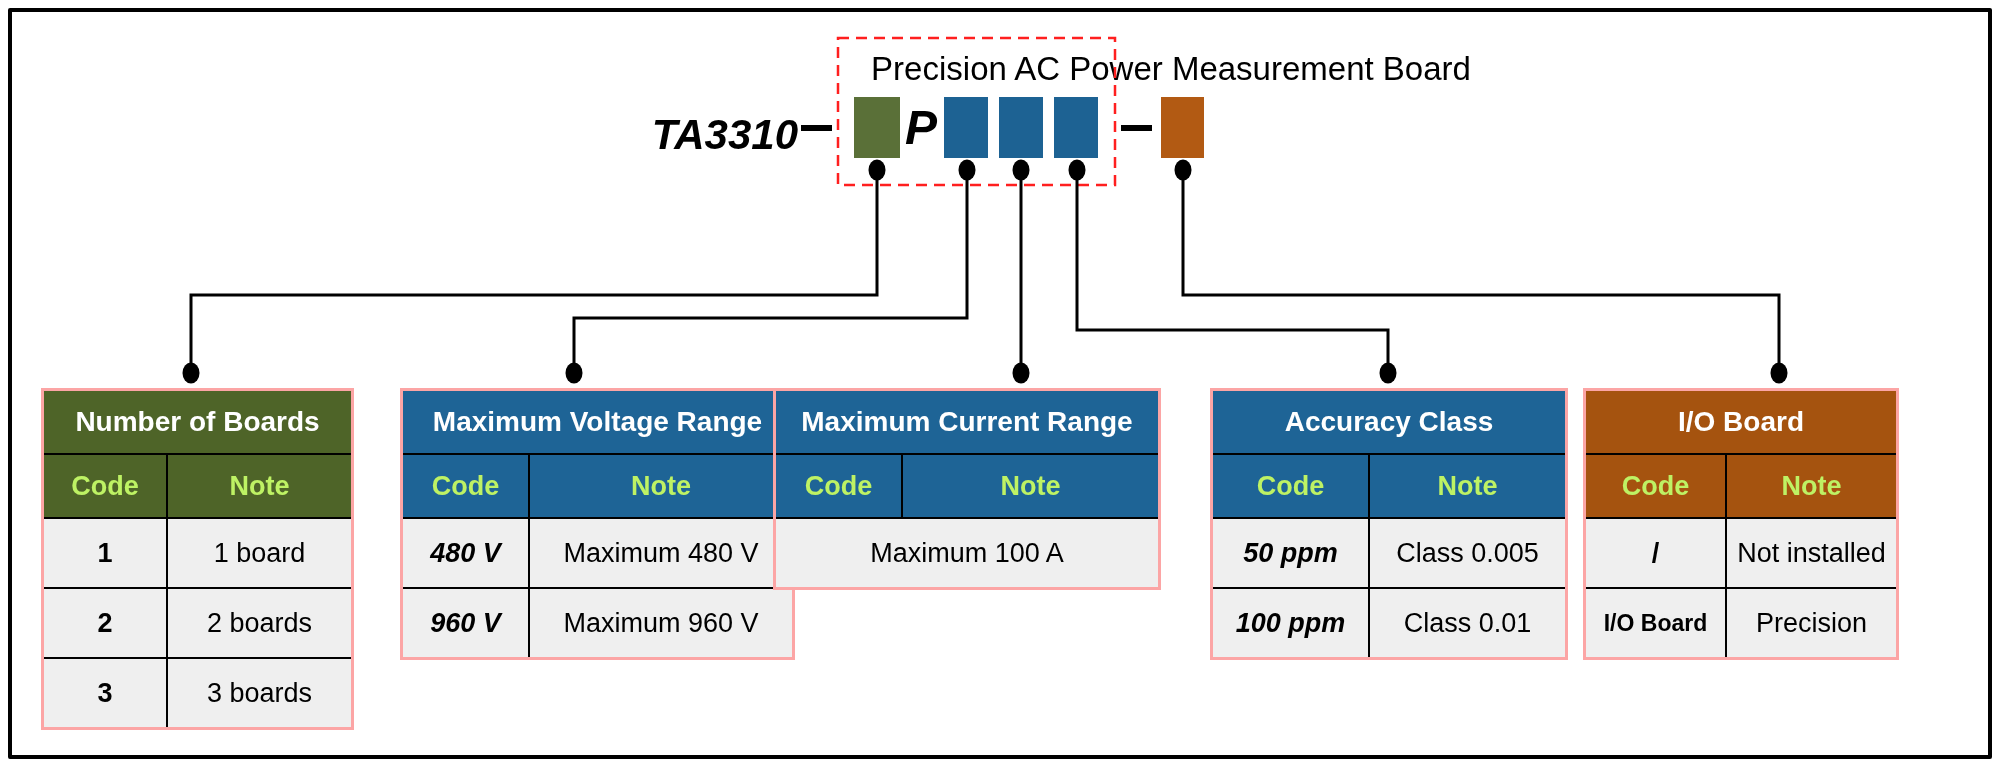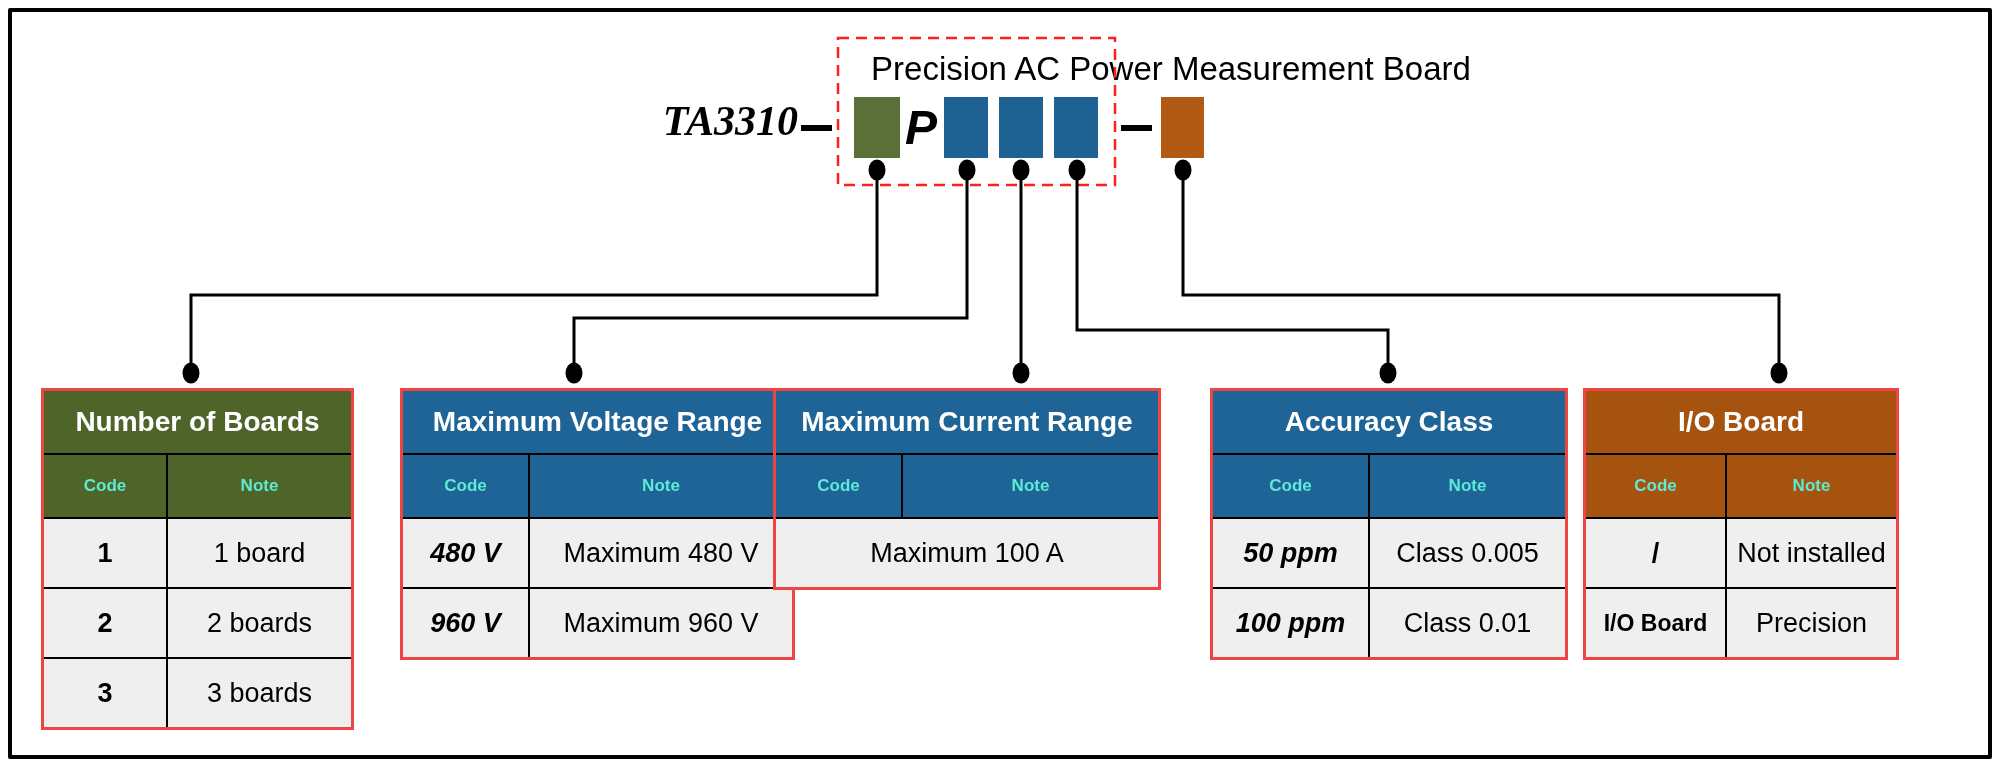--- a/index.html
+++ b/index.html
@@ -10,54 +10,54 @@
     font-family:"Liberation Sans", sans-serif;
     overflow:hidden;
     --tgreen:#4E6428; --tblue:#1E6496; --torange:#A5530F;
     --bgreen:#5A7038; --bblue:#1D6293; --borange:#B25A13;
     --red:#FF1F1F; --row:#EFEFEF; --line:#000000;
   }
   .frame{position:absolute;left:8px;top:8px;right:8px;bottom:8px;border:4px solid #000;border-radius:2px;}
 
   
   .model-prefix{
-    position:absolute;left:560px;top:92px;width:238px;
-    text-align:right;font-size:42px;font-weight:bold;font-style:italic;color:#000;line-height:1.4;font-family:Liberation Serif, serif;
+    position:absolute;left:560px;top:106px;width:238px;
+    text-align:right;font-size:42px;font-weight:bold;font-style:italic;color:#000;line-height:1.4;
   }
   .hdash{position:absolute;width:31px;height:6px;background:#000;top:125px;}
   .codebox{position:absolute;top:97px;height:61px;}
   .box-green{left:854px;width:46px;background:var(--bgreen);}
   .box-blue1{left:944px;width:44px;background:var(--bblue);}
   .box-blue2{left:999px;width:44px;background:var(--bblue);}
   .box-blue3{left:1054px;width:44px;background:var(--bblue);}
   .box-orange{left:1161px;width:43px;background:var(--borange);}
   .p-letter{
     position:absolute;left:898px;top:97px;width:46px;height:61px;
     display:flex;align-items:center;justify-content:center;
     font-size:48px;font-weight:bold;font-style:italic;color:#000;
   }
   .diagram-title{
     position:absolute;left:846px;top:50px;width:650px;
     text-align:center;font-size:33px;font-weight:normal;color:#000;white-space:nowrap;
   }
   .overlay{position:absolute;left:0;top:0;width:2000px;height:767px;pointer-events:none;}
 
   
-  .tbl{position:absolute;top:388px;border:3px solid #ef4444;background:#fff;box-sizing:border-box;}
+  .tbl{position:absolute;top:388px;border:3px solid #fca5a5;background:#fff;box-sizing:border-box;}
   .tbl-title{
     height:62px;display:flex;align-items:center;justify-content:center;
     color:#fff;font-weight:bold;font-size:28px;white-space:nowrap;
   }
   .trow{display:flex;border-top:2px solid #000;}
   .hrow{height:62px;}
   .drow{height:68px;background:var(--row);}
   .cell{display:flex;align-items:center;justify-content:center;box-sizing:border-box;}
   .c-code{border-right:2px solid #000;}
   .c-note{flex:1;}
-  .hrow .cell{color:#5eead4;font-weight:bold;font-size:17px;}
+  .hrow .cell{color:#bef264;font-weight:bold;font-size:27px;}
   .drow .cell{color:#000;font-size:27px;}
   .drow .c-code{font-weight:bold;}
   .it .drow .c-code{font-style:italic;}
   .code-sm{font-size:23px !important;}
   .bg-green{background:var(--tgreen);}
   .bg-blue{background:var(--tblue);}
   .bg-orange{background:var(--torange);}
 
   
   .t1{left:41px;width:313px;}   .t1 .c-code{flex:0 0 124px;}

